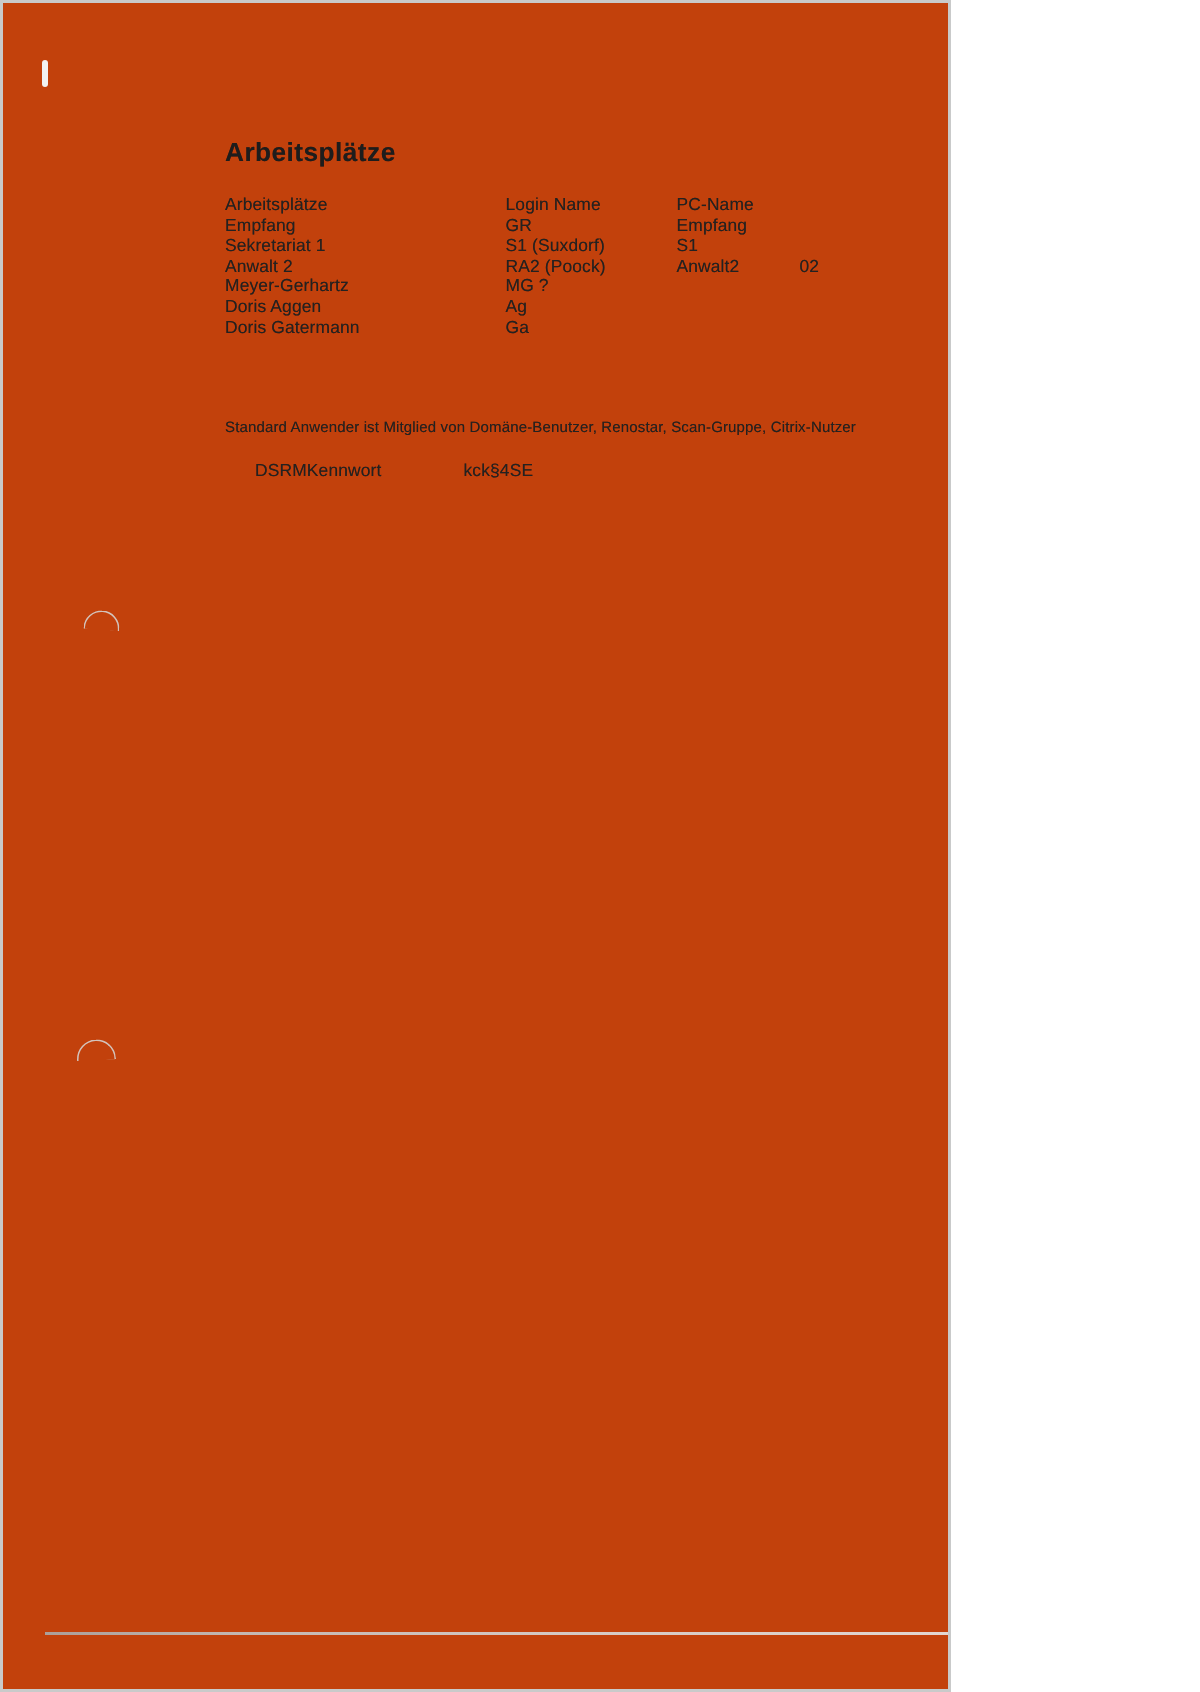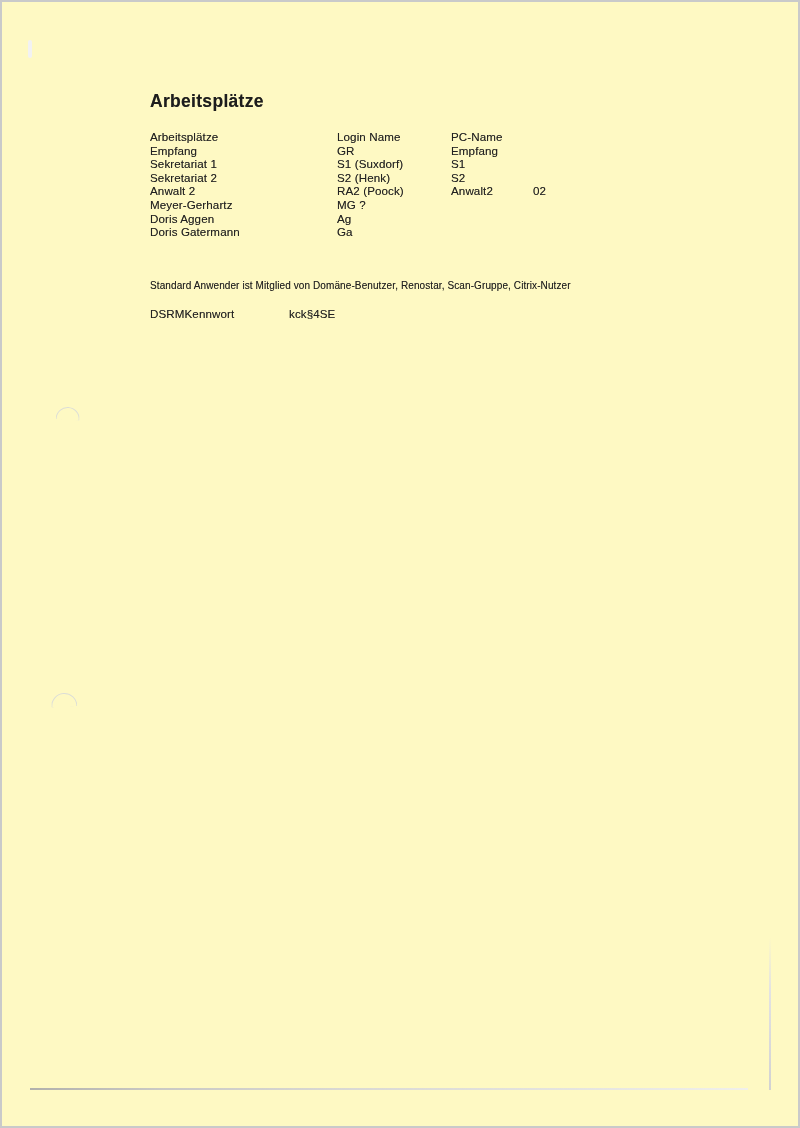--- a/index.html
+++ b/index.html
@@ -2,24 +2,24 @@
 <html><head>
 <meta charset="utf-8">
 <style>
   html, body {
     margin: 0;
     padding: 0;
     background: #ffffff;
   }
   .page {
     position: relative;
-    width: 800px;
+    width: 634px;
     height: 1128px;
     box-sizing: border-box;
-    background: #fef9c3;
+    background: #c2410c;
     border: 2px solid #c9caca;
     overflow: hidden;
     font-family: "Liberation Sans", sans-serif;
     color: #222222;
   }
   .doc-title {
     position: absolute;
     left: 148px;
     top: 89px;
     margin: 0;
@@ -58,21 +58,21 @@
     position: absolute;
     left: 148px;
     top: 305px;
     display: flex;
     font-size: 11.6px;
     line-height: 13.6px;
     letter-spacing: 0.1px;
     white-space: nowrap;
     text-shadow: 0 0 0.35px rgba(0,0,0,0.4);
   }
-  .dsrm-line .label { width: 139px; }
+  .dsrm-line .label { width: 139px; margin-left: 20px; }
   
   .hole {
     position: absolute;
     border: 1.5px solid #d7dada;
     border-bottom: none;
     opacity: 0.85;
   }
   .hole-1 {
     left: 54px;
     top: 405px;
@@ -136,26 +136,20 @@
       <span class="c3">Empfang</span>
       <span class="c4"></span>
     </div>
     <div class="row">
       <span class="c1">Sekretariat 1</span>
       <span class="c2">S1 (Suxdorf)</span>
       <span class="c3">S1</span>
       <span class="c4"></span>
     </div>
     <div class="row">
-      <span class="c1">Sekretariat 2</span>
-      <span class="c2">S2 (Henk)</span>
-      <span class="c3">S2</span>
-      <span class="c4"></span>
-    </div>
-    <div class="row">
       <span class="c1">Anwalt 2</span>
       <span class="c2">RA2 (Poock)</span>
       <span class="c3">Anwalt2</span>
       <span class="c4">02</span>
     </div>
     <div class="row">
       <span class="c1">Meyer-Gerhartz</span>
       <span class="c2">MG ?</span>
       <span class="c3"></span>
       <span class="c4"></span>

